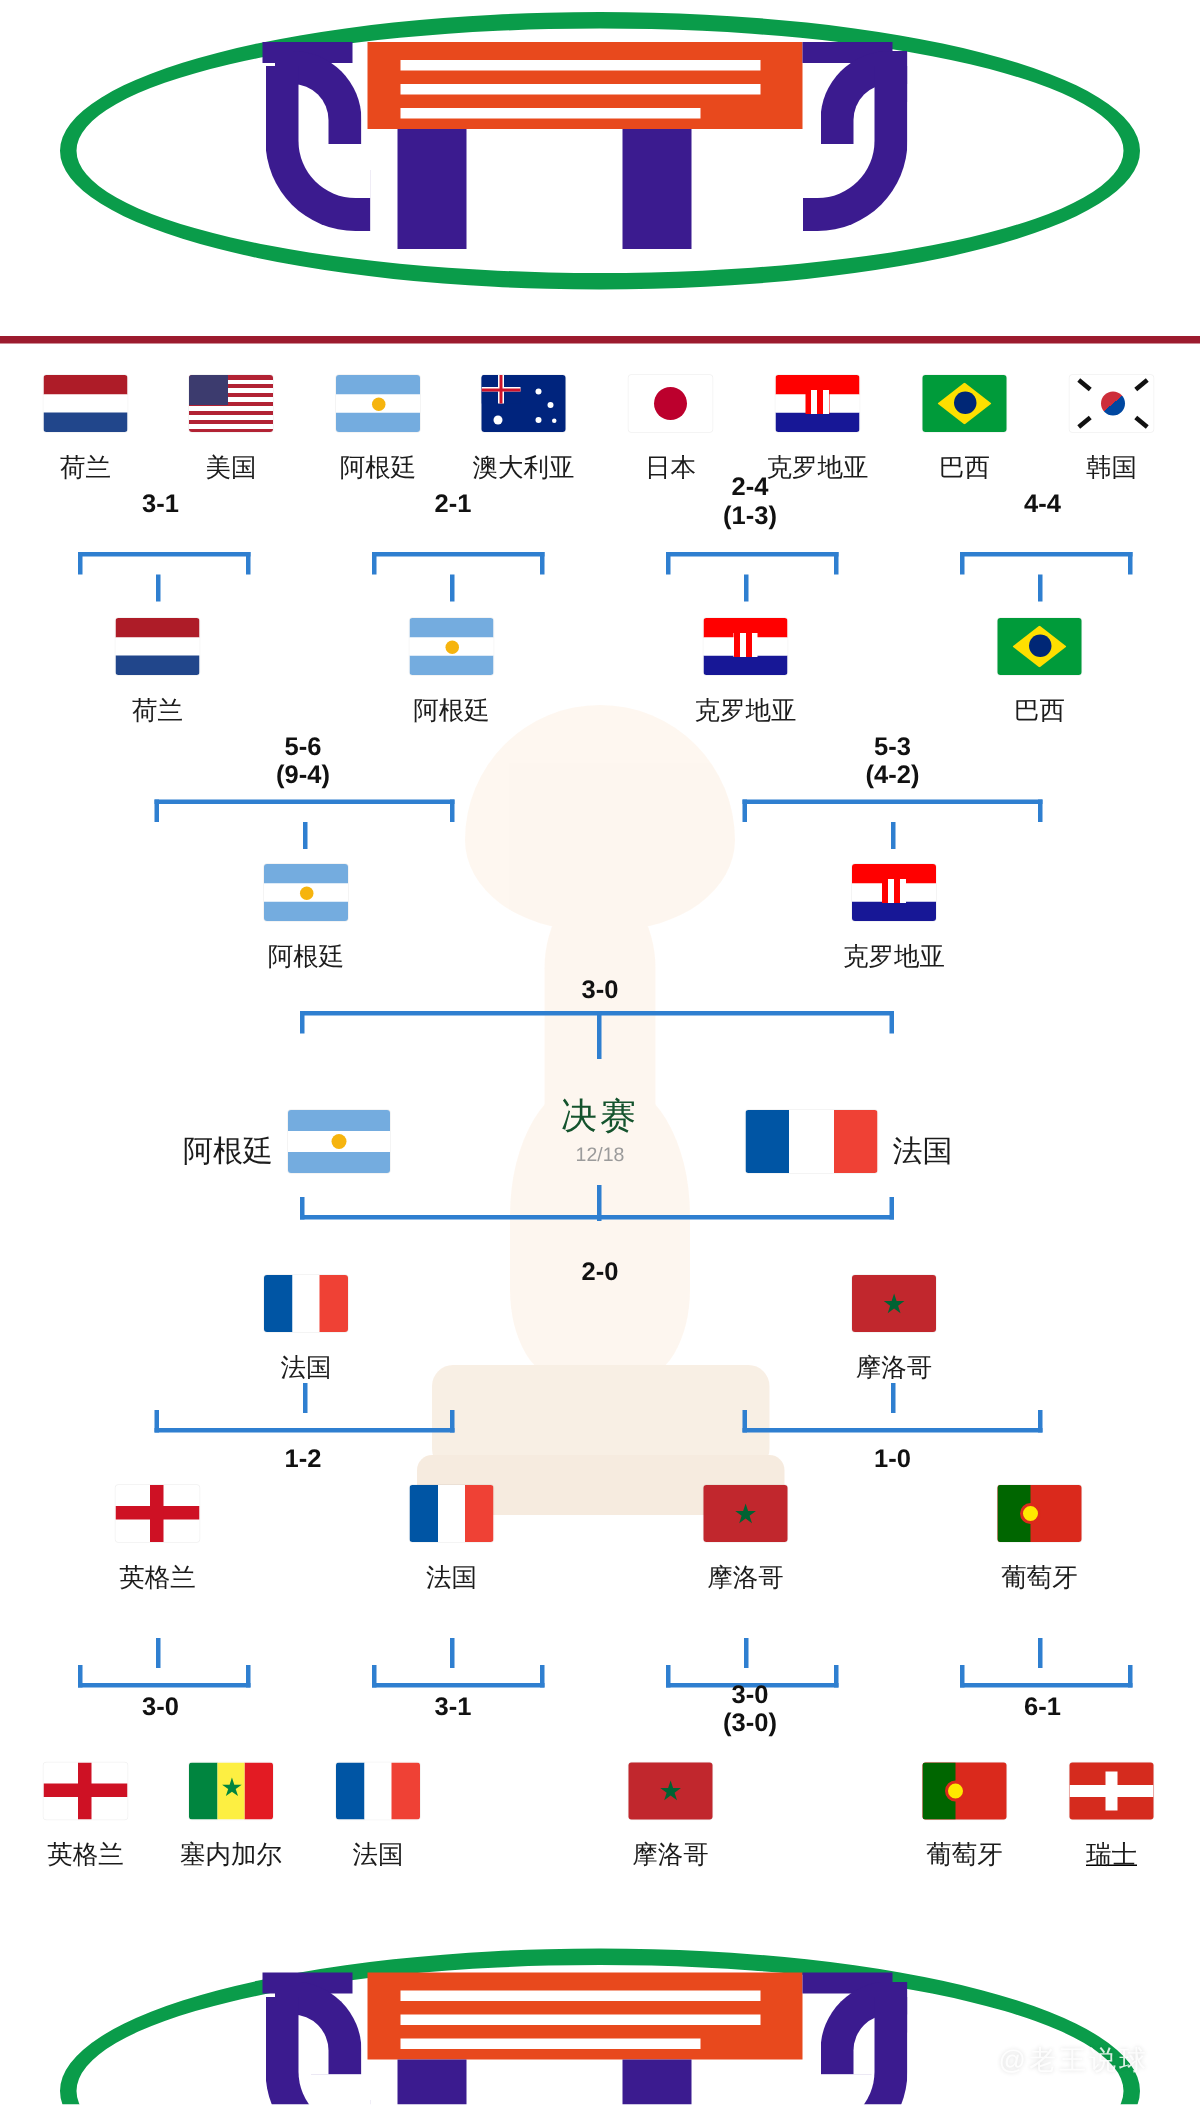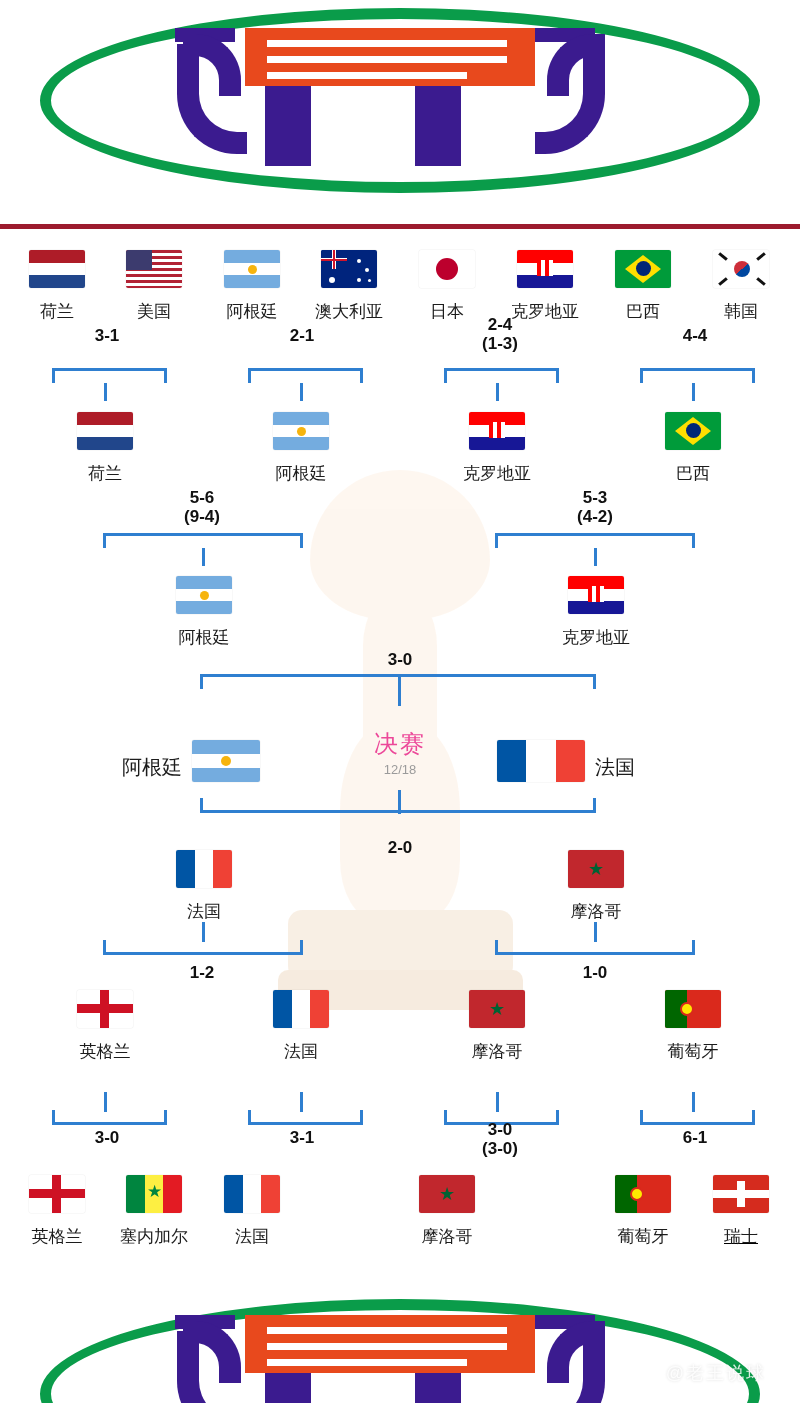--- a/index.html
+++ b/index.html
@@ -205,21 +205,21 @@
     border-right: 3px solid #2f7fd0;
   }
 
   .final-label {
     position: absolute;
     text-align: center;
     width: 160px;
   }
   .final-title {
     font-size: 24px;
-    color: #ec4899;
+    color: #14532d;
     letter-spacing: 2px;
   }
   .final-date {
     font-size: 13px;
     color: #9b9b9b;
     margin-top: 2px;
   }
 
   .final-side { position: absolute; display: flex; align-items: center; }
   .final-side .team-name { font-size: 20px; }

